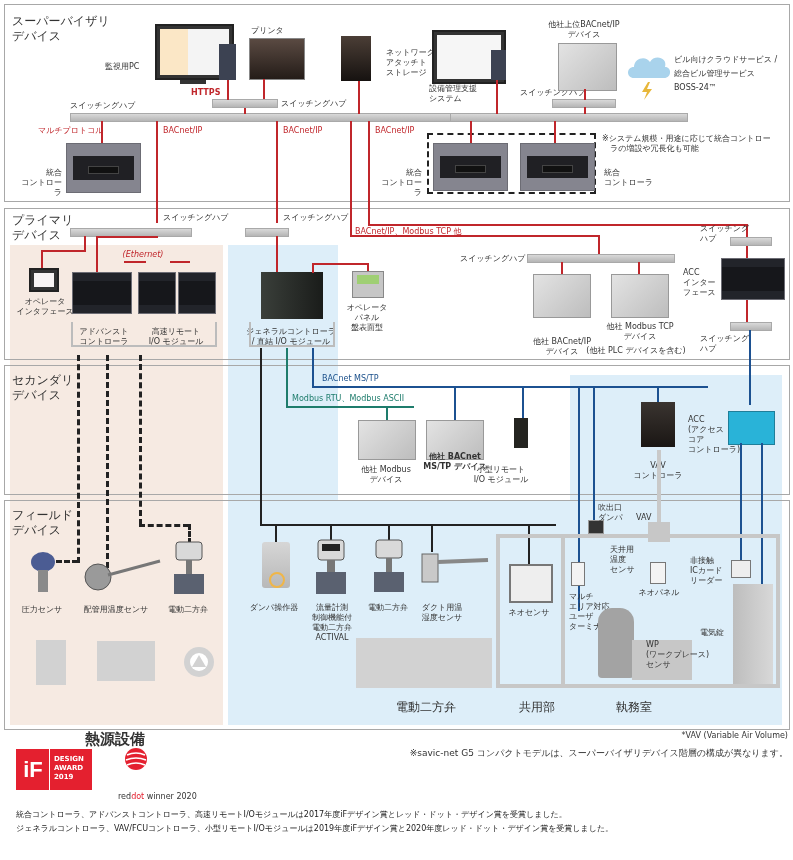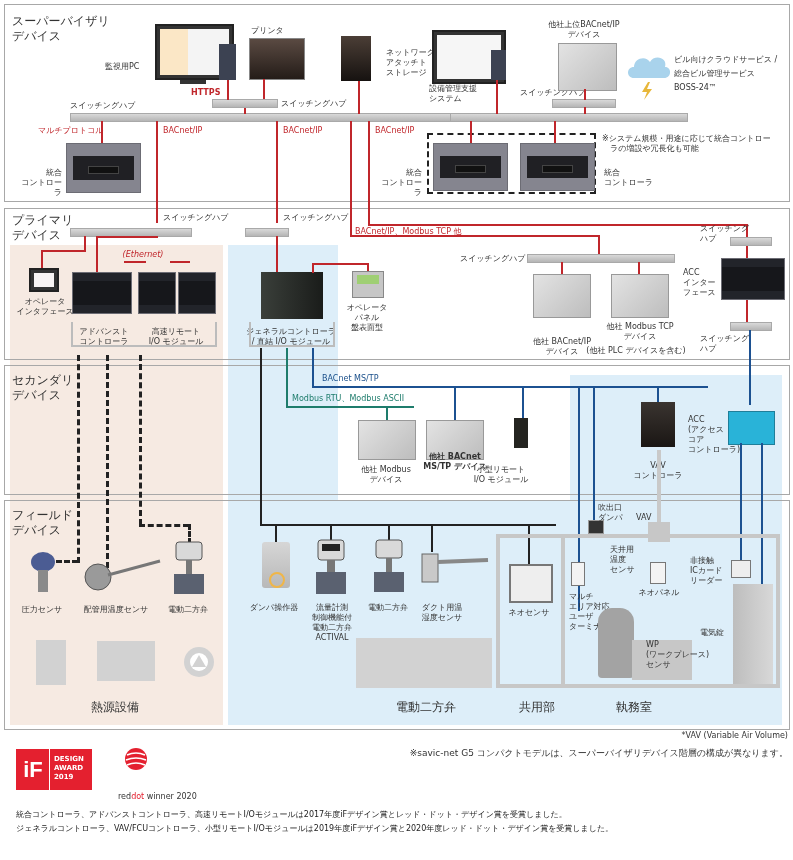--- a/index.html
+++ b/index.html
@@ -291,21 +291,21 @@
 <div class="lbl" style="left:14px;top:605px;width:56px;">圧力センサ</div>
 <div class="lbl" style="left:76px;top:605px;width:80px;">配管用温度センサ</div>
 <div class="lbl" style="left:160px;top:605px;width:56px;">電動二方弁</div>
 <div class="pale" style="left:36px;top:640px;width:30px;height:45px;background:#d2d2d2;"></div>
 <div class="pale" style="left:97px;top:641px;width:58px;height:40px;background:#d2d2d2;"></div>
 <svg class="icon" style="left:182px;top:638px;" width="34" height="46" viewBox="0 0 34 46">
     <circle cx="17" cy="24" r="15" fill="#d2d2d2"></circle>
     <circle cx="17" cy="24" r="9" fill="#fff"></circle>
     <path d="M17 17 L24 29 L10 29 Z" fill="#d2d2d2"></path>
   </svg>
-<div class="lbl" style="left:60px;top:700px;width:110px;font-size:12px;line-height:14px;">熱源設備</div>
+<div class="lbl" style="left:60px;top:732px;width:110px;font-size:15px;line-height:14px;font-weight:bold;">熱源設備</div>
 
 <div class="abs" style="left:262px;top:542px;width:28px;height:46px;background:linear-gradient(#d6d6d6,#b8b8b8);border-radius:3px;">
     <div style="position:absolute;left:7px;top:30px;width:12px;height:12px;border-radius:50%;border:2px solid #f0b648;"></div>
   </div>
 <svg class="icon" style="left:314px;top:538px;" width="34" height="60" viewBox="0 0 34 60">
     <rect x="4" y="2" width="26" height="20" rx="3" fill="#d9d9d9" stroke="#555"></rect>
     <rect x="8" y="6" width="18" height="7" fill="#222"></rect>
     <rect x="13" y="22" width="8" height="12" fill="#777"></rect>
     <rect x="2" y="34" width="30" height="22" fill="#5a6170"></rect>
   </svg>

